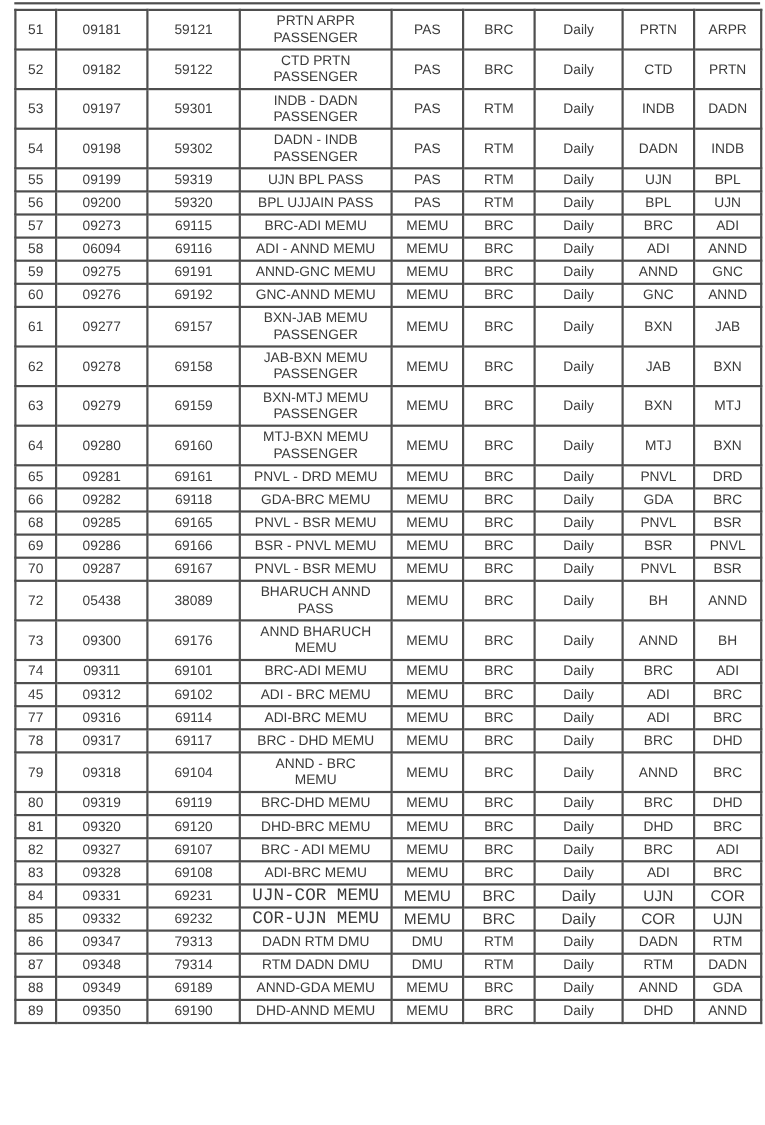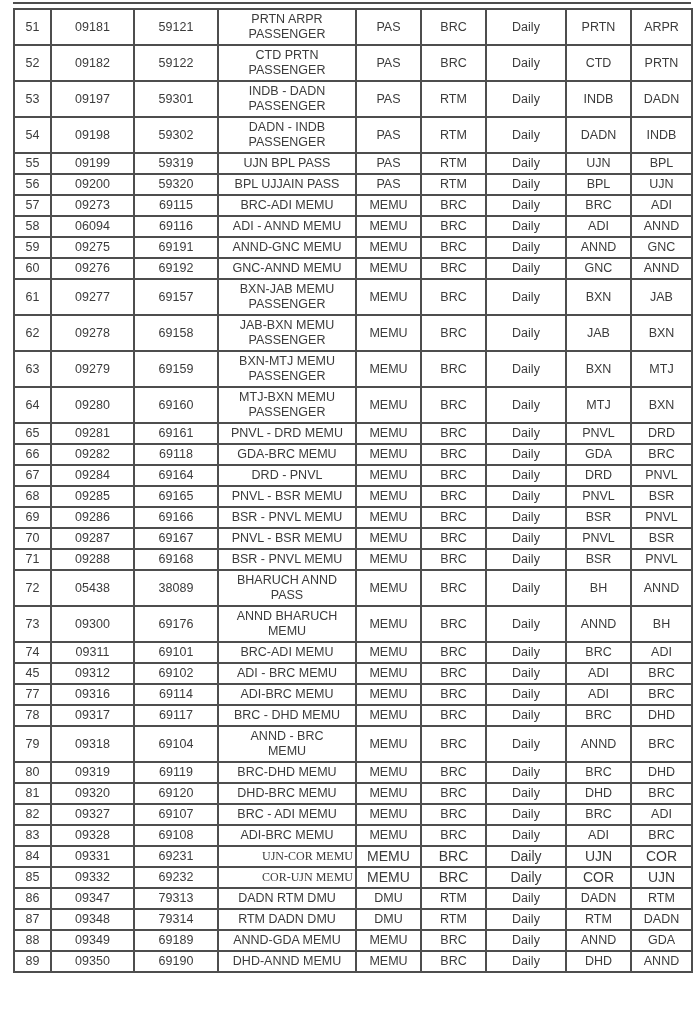--- a/index.html
+++ b/index.html
@@ -48,23 +48,22 @@
   col.c-train-no-2   { width: 84px; }
   col.c-train-name   { width: 138px; }
   col.c-type         { width: 65px; }
   col.c-zone         { width: 65px; }
   col.c-frequency    { width: 80px; }
   col.c-origin       { width: 65px; }
   col.c-destination  { width: 61px; }
 
   
   tr.alt td.col-train-name {
-    font-family: Liberation Serif, serif;
-    font-size: 12px;
-    text-align: right;
+    font-family: Liberation Mono, monospace;
+    font-size: 16px;
   }
   tr.alt td.col-type,
   tr.alt td.col-zone,
   tr.alt td.col-frequency,
   tr.alt td.col-origin,
   tr.alt td.col-destination {
     font-size: 14px;
   }
 </style>
 </head>
@@ -263,31 +262,20 @@
           <td class="col-train-no-1">09282</td>
           <td class="col-train-no-2">69118</td>
           <td class="col-train-name">GDA-BRC MEMU</td>
           <td class="col-type">MEMU</td>
           <td class="col-zone">BRC</td>
           <td class="col-frequency">Daily</td>
           <td class="col-origin">GDA</td>
           <td class="col-destination">BRC</td>
         </tr>
         <tr>
-          <td class="col-serial">67</td>
-          <td class="col-train-no-1">09284</td>
-          <td class="col-train-no-2">69164</td>
-          <td class="col-train-name">DRD - PNVL</td>
-          <td class="col-type">MEMU</td>
-          <td class="col-zone">BRC</td>
-          <td class="col-frequency">Daily</td>
-          <td class="col-origin">DRD</td>
-          <td class="col-destination">PNVL</td>
-        </tr>
-        <tr>
           <td class="col-serial">68</td>
           <td class="col-train-no-1">09285</td>
           <td class="col-train-no-2">69165</td>
           <td class="col-train-name">PNVL - BSR MEMU</td>
           <td class="col-type">MEMU</td>
           <td class="col-zone">BRC</td>
           <td class="col-frequency">Daily</td>
           <td class="col-origin">PNVL</td>
           <td class="col-destination">BSR</td>
         </tr>
@@ -305,31 +293,20 @@
         <tr>
           <td class="col-serial">70</td>
           <td class="col-train-no-1">09287</td>
           <td class="col-train-no-2">69167</td>
           <td class="col-train-name">PNVL - BSR MEMU</td>
           <td class="col-type">MEMU</td>
           <td class="col-zone">BRC</td>
           <td class="col-frequency">Daily</td>
           <td class="col-origin">PNVL</td>
           <td class="col-destination">BSR</td>
-        </tr>
-        <tr>
-          <td class="col-serial">71</td>
-          <td class="col-train-no-1">09288</td>
-          <td class="col-train-no-2">69168</td>
-          <td class="col-train-name">BSR - PNVL MEMU</td>
-          <td class="col-type">MEMU</td>
-          <td class="col-zone">BRC</td>
-          <td class="col-frequency">Daily</td>
-          <td class="col-origin">BSR</td>
-          <td class="col-destination">PNVL</td>
         </tr>
         <tr>
           <td class="col-serial">72</td>
           <td class="col-train-no-1">05438</td>
           <td class="col-train-no-2">38089</td>
           <td class="col-train-name">BHARUCH ANND
 PASS</td>
           <td class="col-type">MEMU</td>
           <td class="col-zone">BRC</td>
           <td class="col-frequency">Daily</td>

